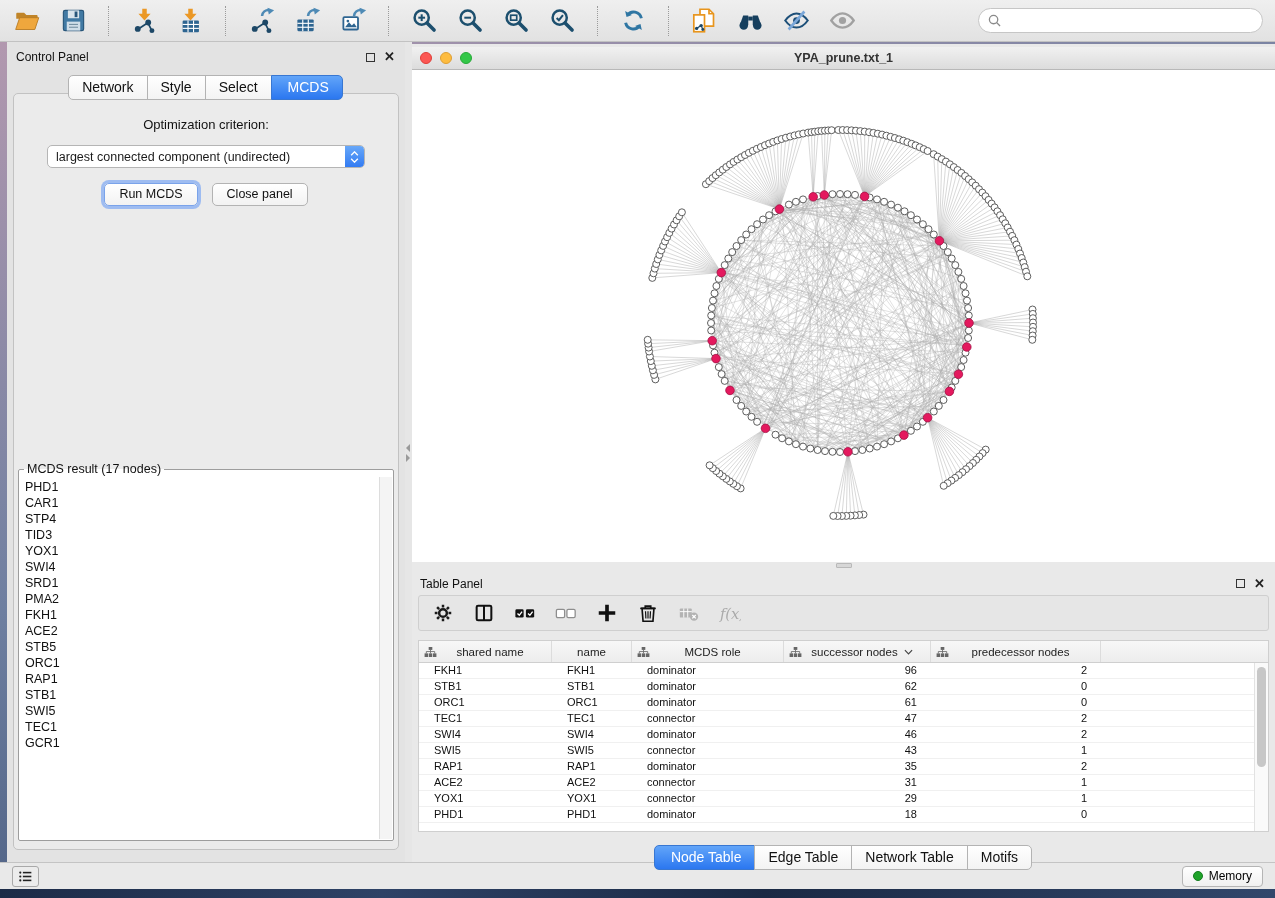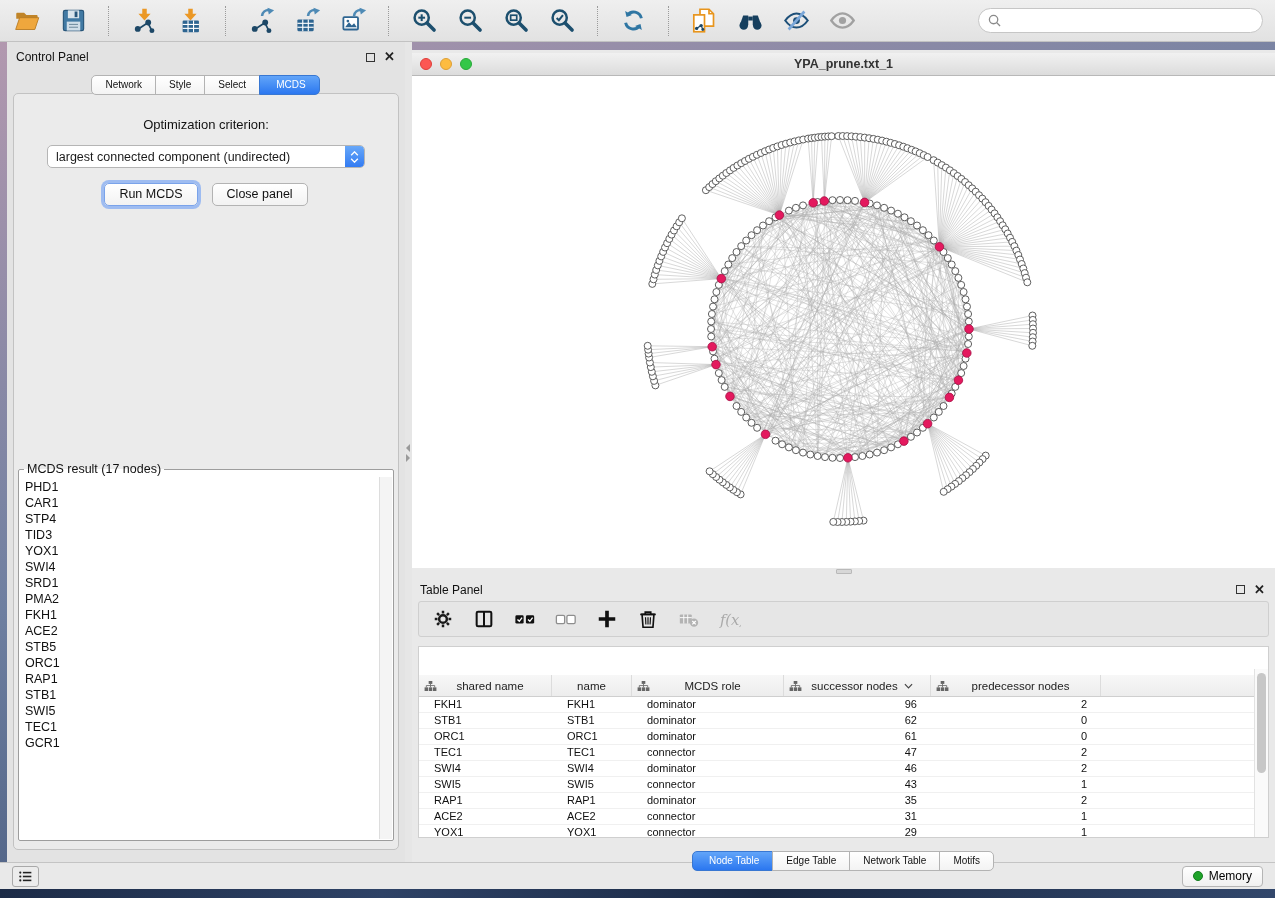--- a/index.html
+++ b/index.html
@@ -28,21 +28,21 @@
 
   
   .control-panel { position:absolute; left:7px; top:0; width:398px; height:820px; background:#e3e3e3; }
   .cp-titlebar { height:24px; display:flex; align-items:center; padding:6px 10px 0 9px; }
   .panel-title { font-size:12px; color:#111; }
   .panel-winbtns { margin-left:auto; display:flex; align-items:center; gap:9px; }
   .float-btn { width:9px; height:9px; border:1.5px solid #333; background:transparent; display:inline-block; }
   .close-btn { font-size:13px; font-weight:bold; color:#222; line-height:10px; cursor:pointer; background:none; border:none; }
   .seg { display:flex; justify-content:center; position:relative; z-index:2; margin-top:9px; }
   .seg button { border:1px solid #b3b3b3; background:linear-gradient(#ffffff,#f3f3f3); color:#111;
-    font-size:10px; font-family:inherit; padding:3px 13px 4px; margin-left:-1px; cursor:pointer; }
+    font-size:14px; font-family:inherit; padding:3px 13px 4px; margin-left:-1px; cursor:pointer; }
   .seg button:first-child { border-radius:5px 0 0 5px; }
   .seg button:last-child { border-radius:0 5px 5px 0; }
   .seg button.active { background:linear-gradient(#62a5f9,#2b77f0); color:#fff; border-color:#3877d2;padding-left:16px; }
   .cp-pane { position:absolute; left:6px; right:6px; top:51px; bottom:12px;
     border:1px solid #c2c2c2; border-radius:5px; background:#ebebeb; }
   .opt-label { text-align:center; margin-top:23px; font-size:13px; color:#111; }
   .combo { margin:13px auto 0; width:318px; height:23px; background:#fff; border:1px solid #b5b5b5;
     border-radius:5px; display:flex; align-items:center; cursor:default; overflow:hidden; }
   .combo .val { flex:1; padding:0 8px; font-size:12.5px; white-space:nowrap; }
   .combo .stepper { width:19px; height:23px; background:linear-gradient(#6aaaf9,#3079f2);
@@ -61,21 +61,21 @@
   .mcds-scroll { position:absolute; right:0; top:0; bottom:0; width:13px; background:#f4f4f4; border-left:1px solid #ddd; }
 
   
   .v-divider { position:absolute; left:405px; top:0; width:7px; height:820px; background:#e6e6e6; }
   .v-divider .grip { position:absolute; top:400px; left:1px; }
   .v-divider .grip div { width:0; height:0; margin:2px 0; border-top:4px solid transparent; border-bottom:4px solid transparent; }
   .g-left  { border-right:4px solid #9a9a9a; }
   .g-right { border-left:4px solid #9a9a9a; }
 
   
-  .right-col { position:absolute; left:412px; top:8px; width:863px; height:820px; background:#e9e9e9; }
+  .right-col { position:absolute; left:412px; top:2px; width:863px; height:820px; background:#e9e9e9; }
   .net-titlebar { position:absolute; left:0; top:3px; width:863px; height:23px;
     background:linear-gradient(#f1f1f1,#dcdcdc); border-bottom:1px solid #b8b8b8;
     display:flex; align-items:center; padding:0 8px; }
   .traffic { display:flex; gap:8px; }
   .traffic span { width:12px; height:12px; border-radius:50%; display:inline-block; }
   .tl-red    { background:#fc5753; border:1px solid #df3e38; }
   .tl-yellow { background:#fdbc40; border:1px solid #de9f34; }
   .tl-green  { background:#33c748; border:1px solid #27a938; }
   .net-title { position:absolute; left:0; right:0; text-align:center; font-size:12.5px; font-weight:bold; color:#333; }
   .net-canvas { position:absolute; left:0; top:26px; width:863px; height:492px; background:#fff; display:block; }
@@ -87,21 +87,21 @@
   
   .table-panel { position:absolute; left:0; top:526px; width:863px; height:294px; background:#e9e9e9; }
   .tp-titlebar { height:23px; display:flex; align-items:center; padding:4px 10px 0 8px; }
   .tp-toolbar { margin:2px 6px 4px; height:36px; background:#e6e6e6; border:1px solid #cfcfcf; border-radius:3px;
     display:flex; align-items:center; gap:17px; padding:0 12px; }
   .tbtn { background:none; border:none; width:24px; height:24px; padding:0; cursor:pointer;
     display:flex; align-items:center; justify-content:center; }
   .tbtn .icn { width:22px; height:22px; }
   .nodetable { position:absolute; left:6px; right:6px; top:70px; height:192px; background:#fff;
     border:1px solid #cfcfcf; overflow:hidden; }
-  .nt-head { display:flex; height:22px; background:linear-gradient(#f7f7f7,#ededed); border-bottom:1px solid #cfcfcf;margin-top:28px; }
+  .nt-head { display:flex; height:22px; background:linear-gradient(#f7f7f7,#ededed); border-bottom:1px solid #cfcfcf; }
   .th { position:relative; display:flex; align-items:center; justify-content:center; gap:4px;
     border-right:1px solid #dcdcdc; font-size:11.5px; color:#222; flex:none; }
   .th .colns { position:absolute; left:5px; width:13px; height:10px; }
   .th.noicon .lbl { padding-left:0; }
   .th .lbl { padding-left:10px; }
   .sortch { width:9px; height:6px; margin-left:2px; }
   .nt-body { position:relative; }
   .tr { display:flex; height:16px; border-bottom:1px solid #f0f0f0; }
   .td { font-size:11px; color:#111; line-height:15px; flex:none; overflow:hidden; white-space:nowrap; }
   .td.txt { padding-left:15px; }

